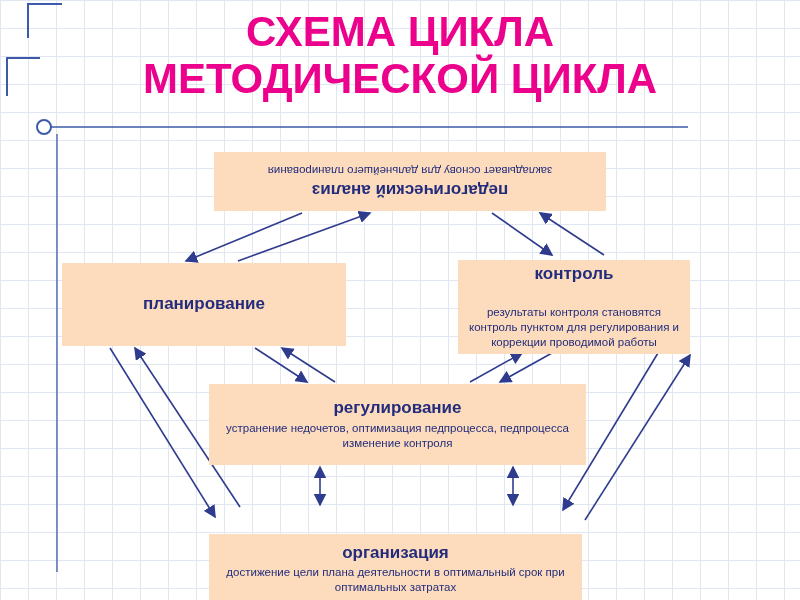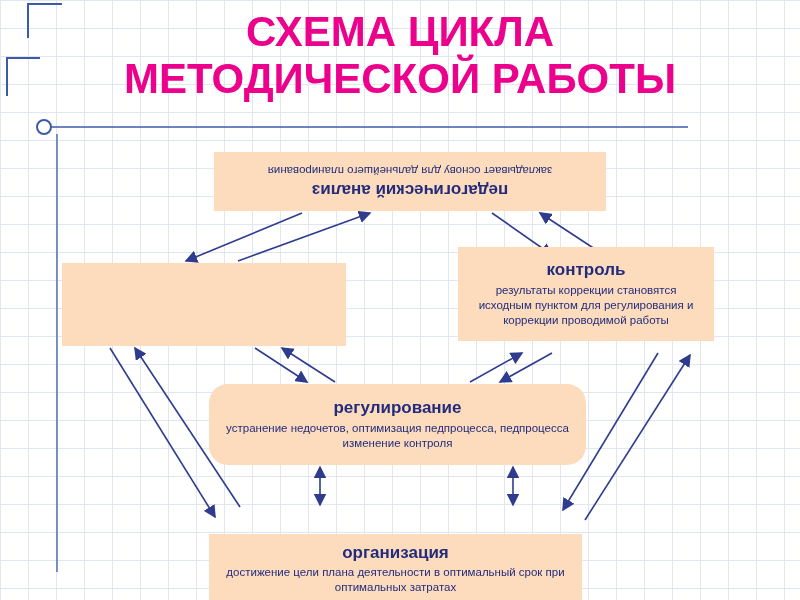--- a/index.html
+++ b/index.html
@@ -25,30 +25,30 @@
     position:absolute;z-index:2;background:#fcdcbd;
     color:#232c7c;text-align:center;box-sizing:border-box;
     display:flex;flex-direction:column;justify-content:center;
     padding:4px 10px;
   }
   .node-title{font-weight:bold;font-size:17px;line-height:1.2;}
   .node-desc{font-size:11.5px;line-height:1.3;margin-top:2px;}
   .rotated{transform:rotate(180deg);}
   #node-analysis{left:214px;top:152px;width:392px;height:59px;}
   #node-planning{left:62px;top:263px;width:284px;height:83px;}
-  #node-control{left:458px;top:247px;width:256px;height:94px;}
-  #node-regulation{left:209px;top:384px;width:377px;height:81px;border-radius:19px;}
+  #node-control{left:458px;top:260px;width:232px;height:94px;justify-content:space-between;}
+  #node-regulation{left:209px;top:384px;width:377px;height:81px;}
   #node-organization{left:209px;top:507px;width:373px;height:70px;margin-top:27px;}
 </style>
 </head>
 <body>
 
 <div class="title">
   <div>СХЕМА ЦИКЛА</div>
-  <div>МЕТОДИЧЕСКОЙ РАБОТЫ</div>
+  <div>МЕТОДИЧЕСКОЙ ЦИКЛА</div>
 </div>
 
 <svg class="decor-arrows" viewBox="0 0 800 600">
   <defs>
     <marker id="ah" markerWidth="8" markerHeight="8" refX="7" refY="4" orient="auto-start-reverse">
       <path d="M0,0 L8,4 L0,8 z" fill="#2f3c8e"></path>
     </marker>
   </defs>
 
   <g stroke="#3d5aa8" fill="none">
@@ -85,25 +85,26 @@
 </svg>
 
 <div class="node" id="node-analysis">
   <div class="rotated">
     <div class="node-title">педагогический анализ</div>
     <div class="node-desc">закладывает основу для дальнейшего планирования</div>
   </div>
 </div>
 
 <div class="node" id="node-planning">
+  <div class="node-title">планирование</div>
 </div>
 
 <div class="node" id="node-control">
   <div class="node-title">контроль</div>
-  <div class="node-desc">результаты коррекции становятся исходным пунктом для регулирования и коррекции проводимой работы</div>
+  <div class="node-desc">результаты контроля становятся контроль пунктом для регулирования и коррекции проводимой работы</div>
 </div>
 
 <div class="node" id="node-regulation">
   <div class="node-title">регулирование</div>
   <div class="node-desc">устранение недочетов, оптимизация педпроцесса, педпроцесса изменение контроля</div>
 </div>
 
 <div class="node" id="node-organization">
   <div class="node-title">организация</div>
   <div class="node-desc">достижение цели плана деятельности в оптимальный срок при оптимальных затратах</div>

